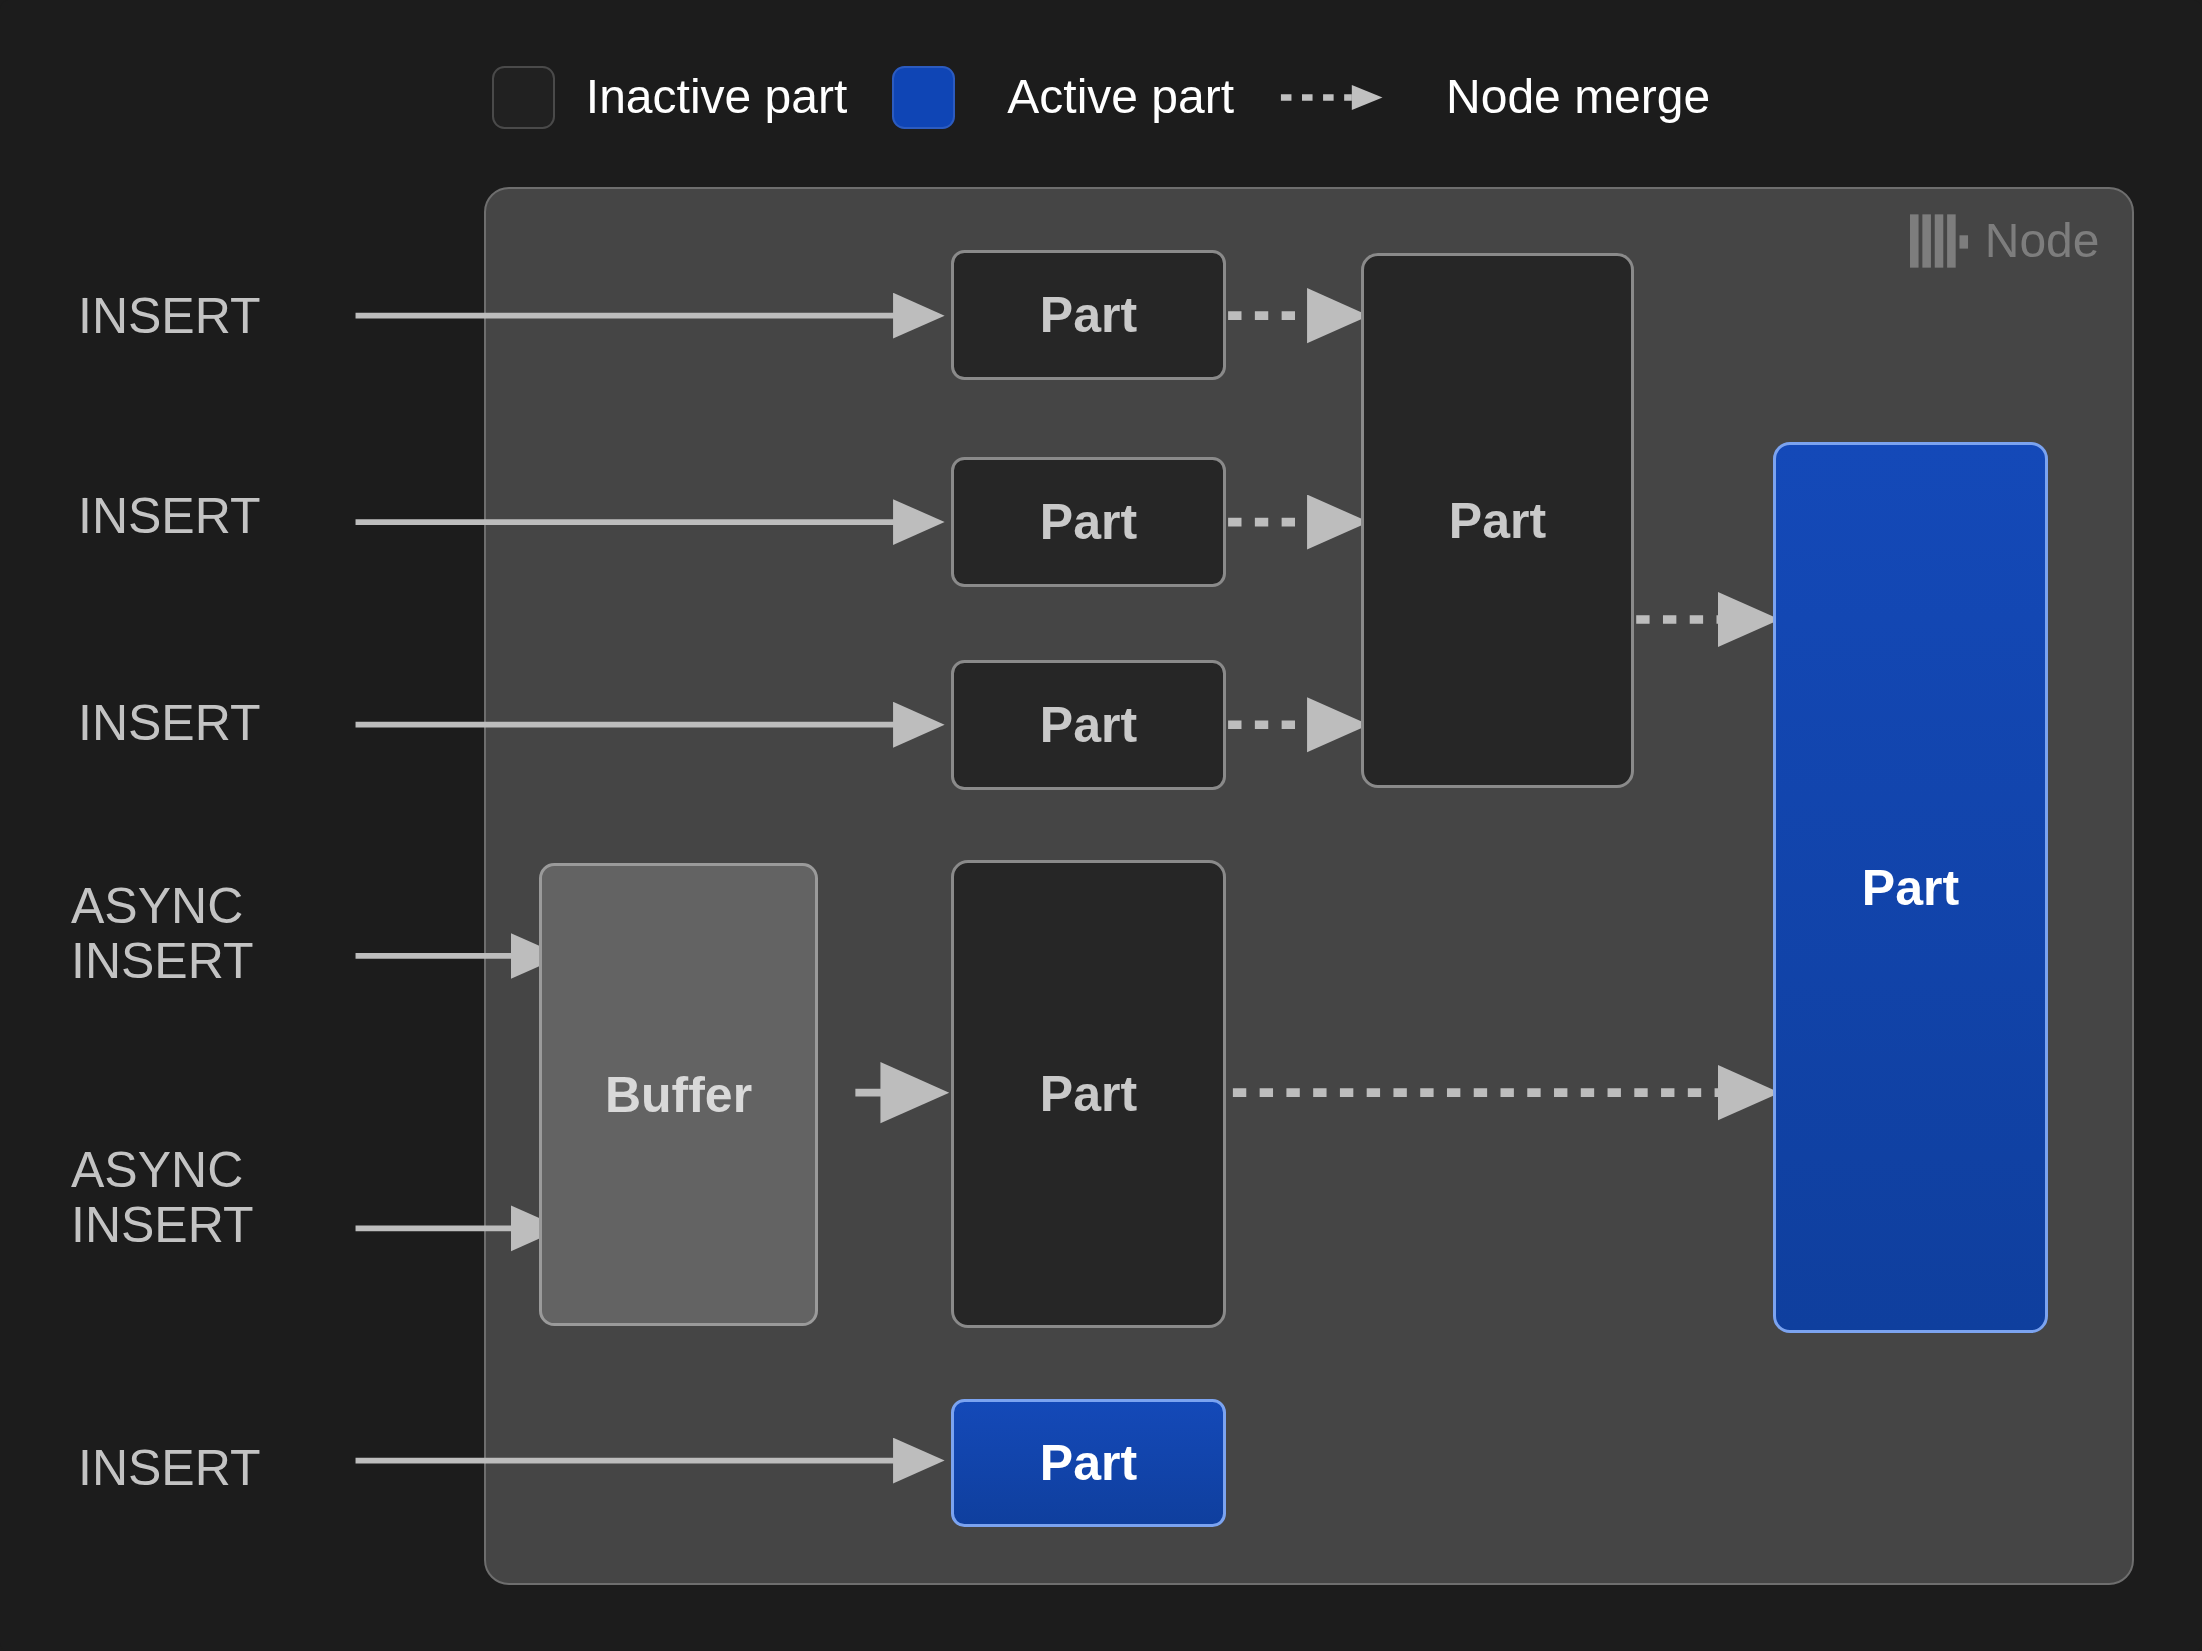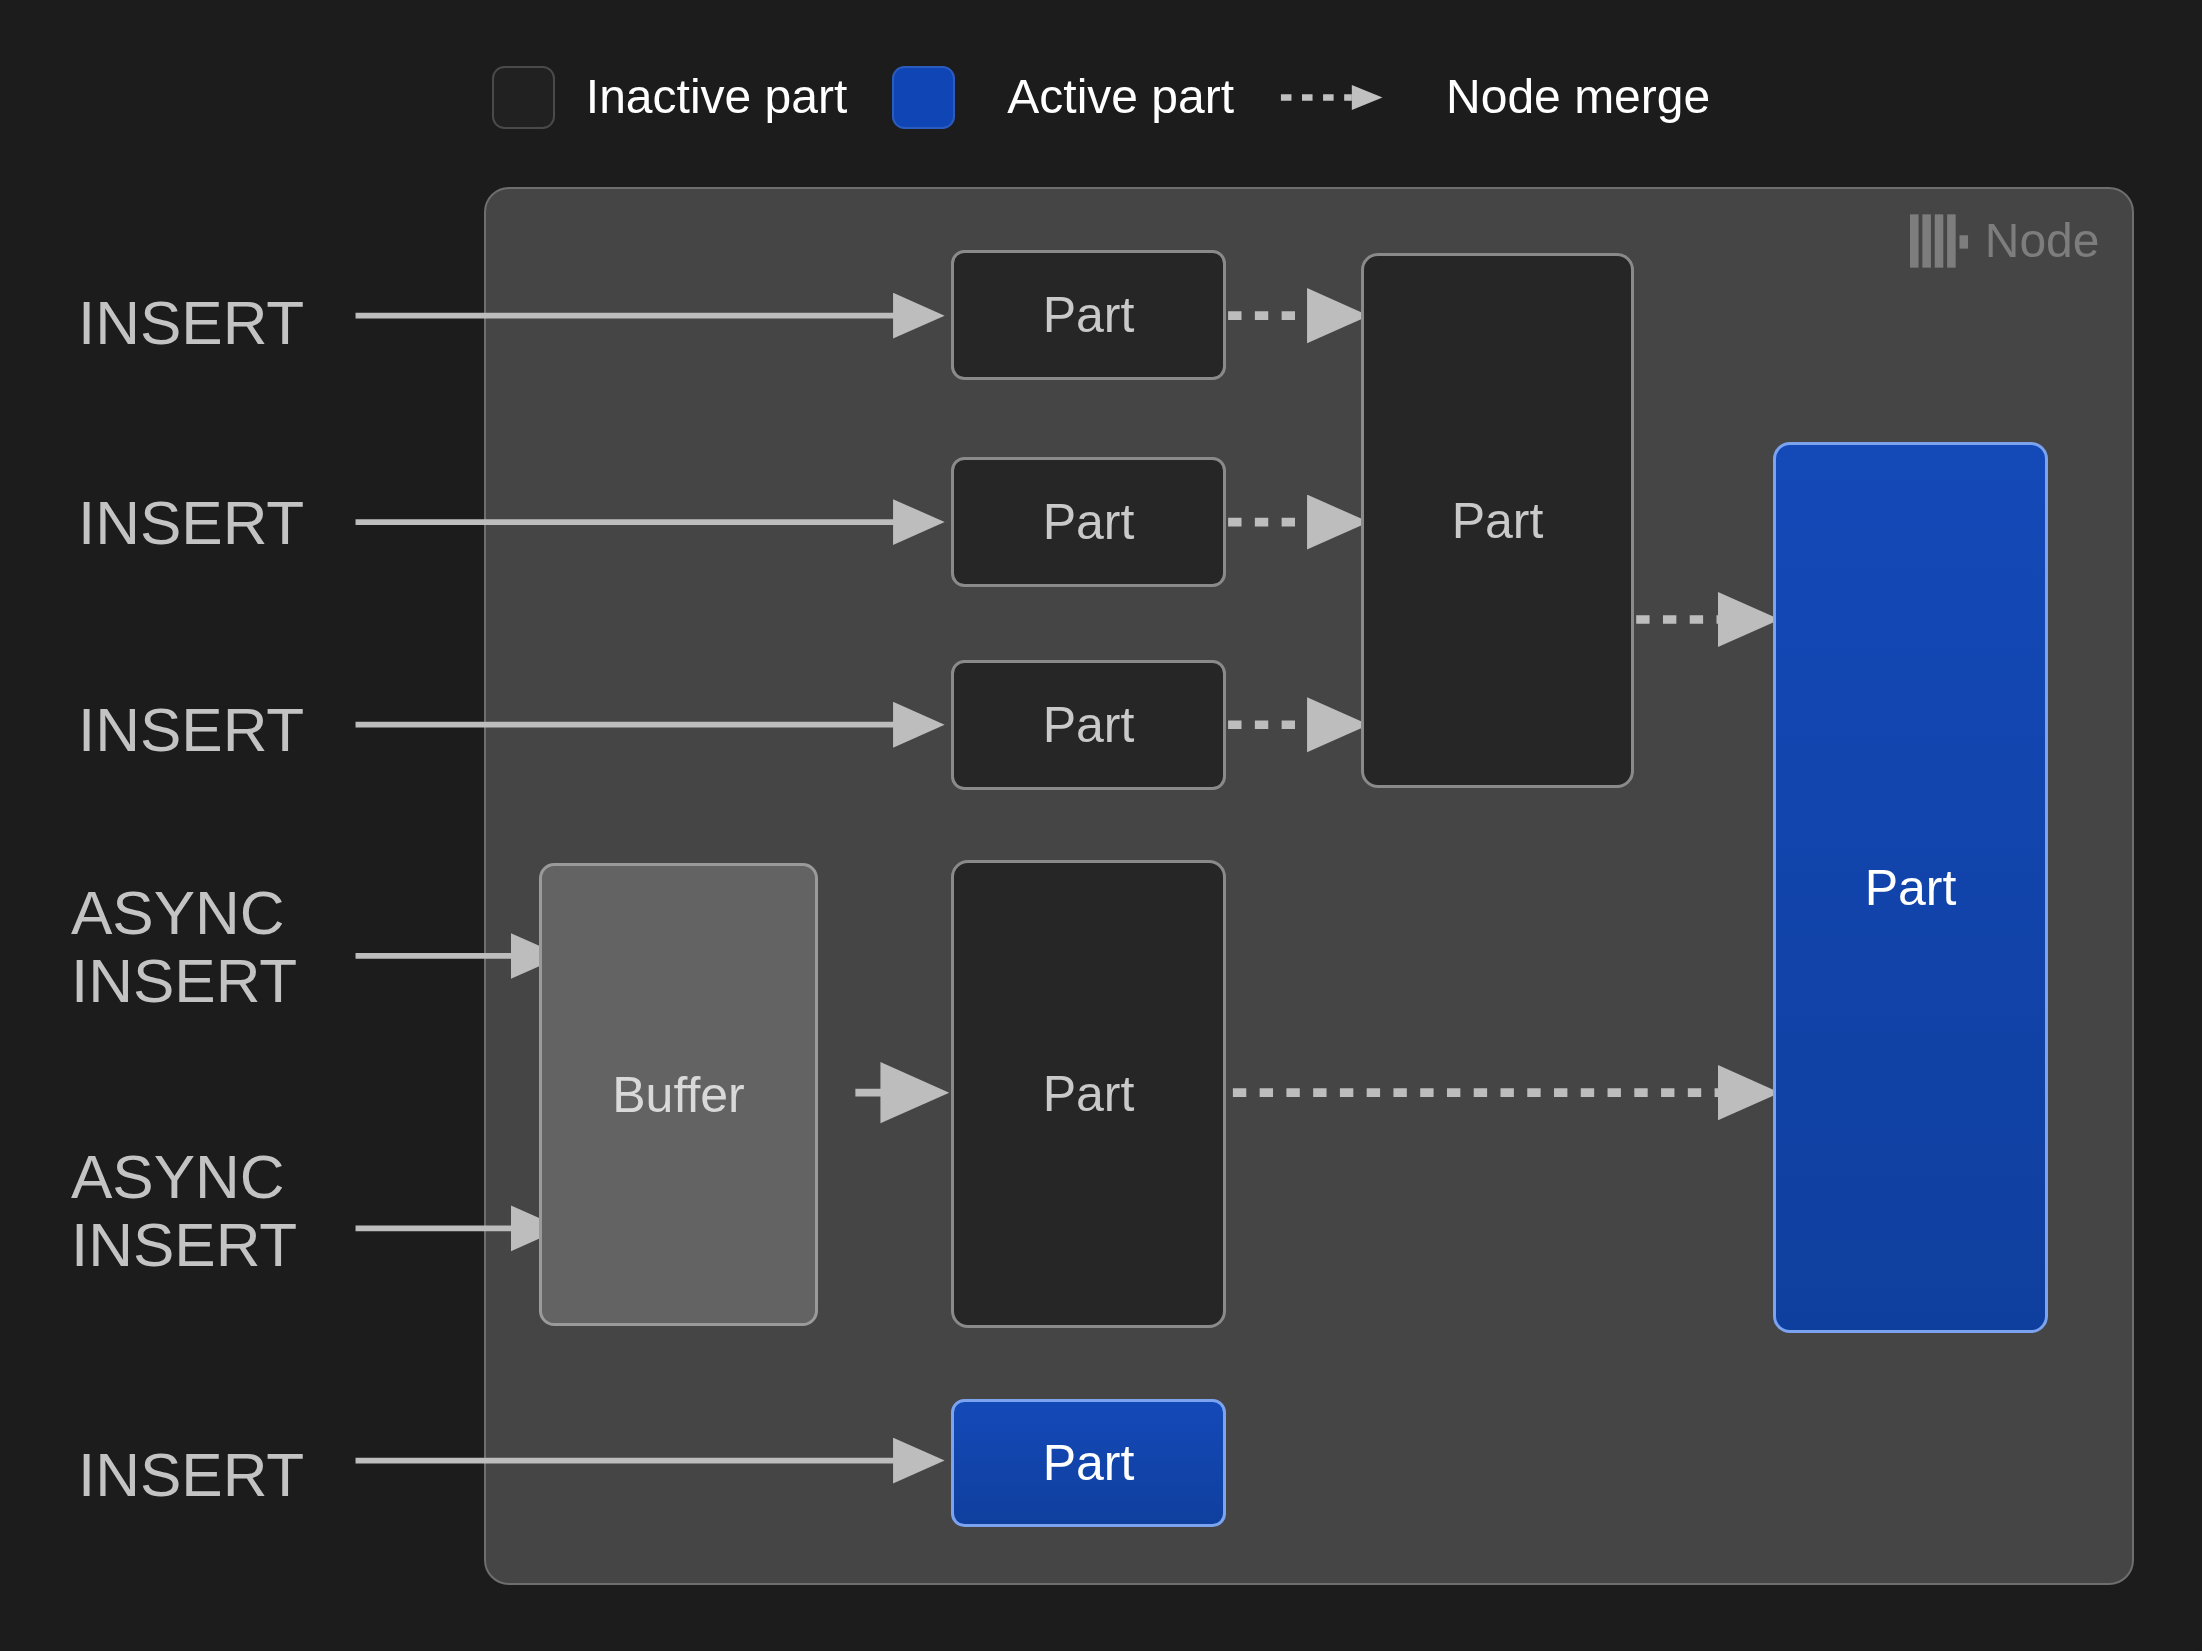--- a/index.html
+++ b/index.html
@@ -97,21 +97,21 @@
   .node-tag-label {
     color: #7d7d7d;
     font-size: 48px;
     line-height: 1;
   }
 
   
   .src-label {
     position: absolute;
     color: #c3c3c3;
-    font-size: 62px;
+    font-size: 50px;
     line-height: 1.1;
     white-space: pre-line;
     text-align: left;
   }
 
   
   #arrows {
     position: absolute;
     left: 0; top: 0;
     width: 2202px;
@@ -122,20 +122,21 @@
   
   .box {
     position: absolute;
     box-sizing: border-box;
     display: flex;
     align-items: center;
     justify-content: center;
     border-radius: 13.4px;
     font-size: 50px;
     line-height: 1;
+    font-weight: bold;
   }
   .box.inactive {
     background: #262626;
     border: 3.8px solid #8a8a8a;
     color: #c9c9c9;
   }
   .box.active {
     background: linear-gradient(180deg, #1449b8 0%, #0f3f9e 100%);
     border: 3.8px solid #7ba3f0;
     color: #ffffff;

